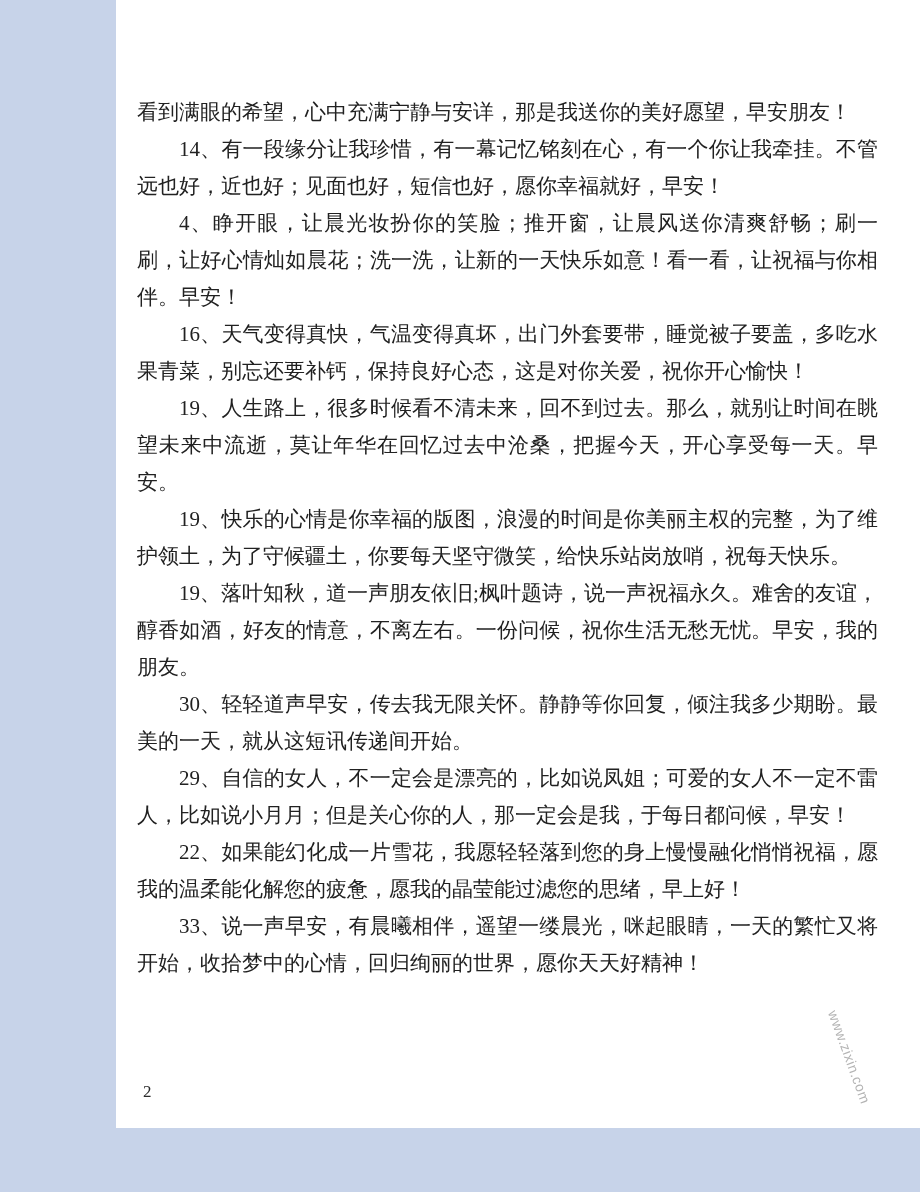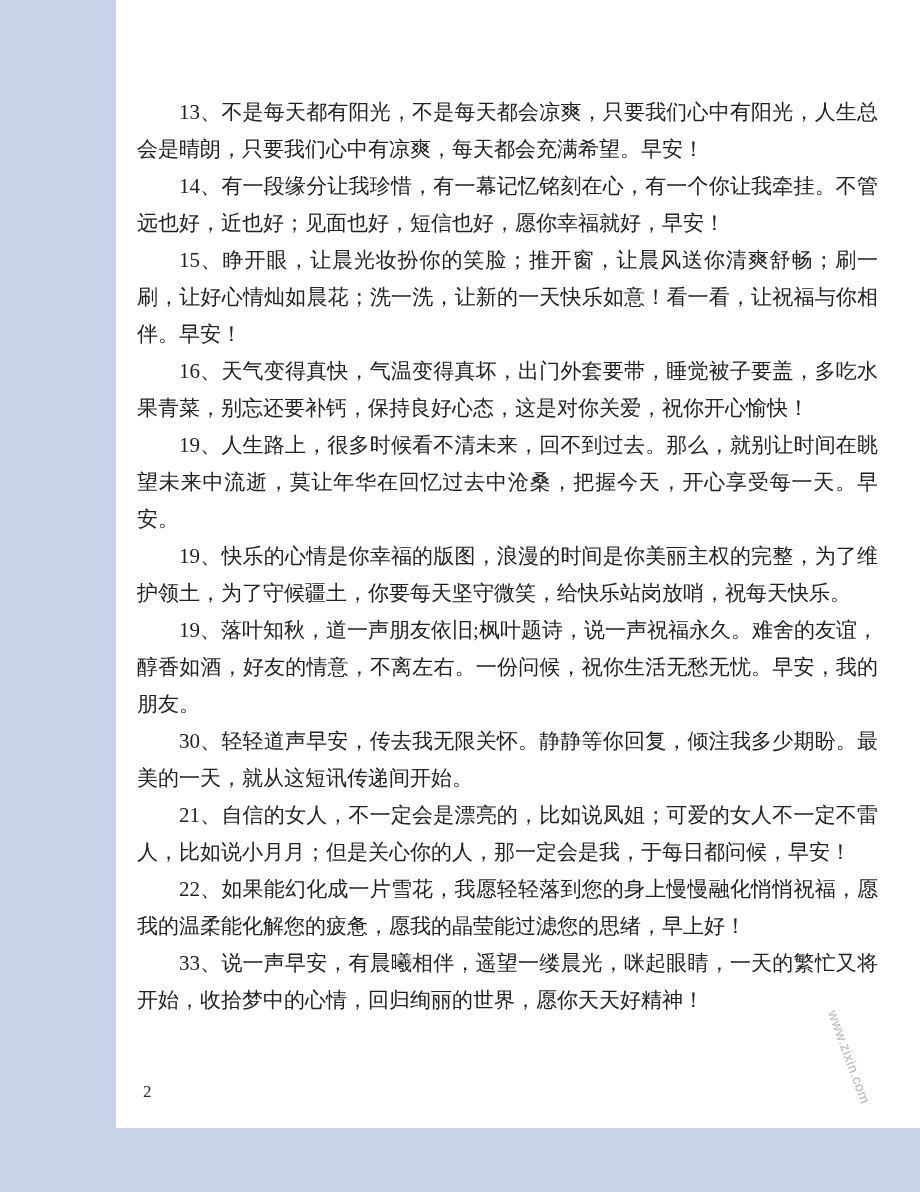--- a/index.html
+++ b/index.html
@@ -58,28 +58,28 @@
     transform: rotate(70deg);
     transform-origin: left top;
   }
 </style>
 </head>
 <body>
 
 <div class="canvas">
   <div class="page">
     <div class="text-area">
-      <p>13、不是每天都有阳光，不是每天都会凉爽，只要我们心中有阳光，人生总会是晴朗，只要我们心中有凉爽，每天都会充满希望。早安！</p>
+      <p class="continuation">看到满眼的希望，心中充满宁静与安详，那是我送你的美好愿望，早安朋友！</p>
       <p>14、有一段缘分让我珍惜，有一幕记忆铭刻在心，有一个你让我牵挂。不管远也好，近也好；见面也好，短信也好，愿你幸福就好，早安！</p>
-      <p>15、睁开眼，让晨光妆扮你的笑脸；推开窗，让晨风送你清爽舒畅；刷一刷，让好心情灿如晨花；洗一洗，让新的一天快乐如意！看一看，让祝福与你相伴。早安！</p>
+      <p>4、睁开眼，让晨光妆扮你的笑脸；推开窗，让晨风送你清爽舒畅；刷一刷，让好心情灿如晨花；洗一洗，让新的一天快乐如意！看一看，让祝福与你相伴。早安！</p>
       <p>16、天气变得真快，气温变得真坏，出门外套要带，睡觉被子要盖，多吃水果青菜，别忘还要补钙，保持良好心态，这是对你关爱，祝你开心愉快！</p>
       <p>19、人生路上，很多时候看不清未来，回不到过去。那么，就别让时间在眺望未来中流逝，莫让年华在回忆过去中沧桑，把握今天，开心享受每一天。早安。</p>
       <p>19、快乐的心情是你幸福的版图，浪漫的时间是你美丽主权的完整，为了维护领土，为了守候疆土，你要每天坚守微笑，给快乐站岗放哨，祝每天快乐。</p>
       <p>19、落叶知秋，道一声朋友依旧;枫叶题诗，说一声祝福永久。难舍的友谊，醇香如酒，好友的情意，不离左右。一份问候，祝你生活无愁无忧。早安，我的朋友。</p>
       <p>30、轻轻道声早安，传去我无限关怀。静静等你回复，倾注我多少期盼。最美的一天，就从这短讯传递间开始。</p>
-      <p>21、自信的女人，不一定会是漂亮的，比如说凤姐；可爱的女人不一定不雷人，比如说小月月；但是关心你的人，那一定会是我，于每日都问候，早安！</p>
+      <p>29、自信的女人，不一定会是漂亮的，比如说凤姐；可爱的女人不一定不雷人，比如说小月月；但是关心你的人，那一定会是我，于每日都问候，早安！</p>
       <p>22、如果能幻化成一片雪花，我愿轻轻落到您的身上慢慢融化悄悄祝福，愿我的温柔能化解您的疲惫，愿我的晶莹能过滤您的思绪，早上好！</p>
       <p>33、说一声早安，有晨曦相伴，遥望一缕晨光，咪起眼睛，一天的繁忙又将开始，收拾梦中的心情，回归绚丽的世界，愿你天天好精神！</p>
     </div>
     <div class="page-number">2</div>
   </div>
   <div class="watermark">www.zixin.com</div>
 </div>
 
 </body></html>

